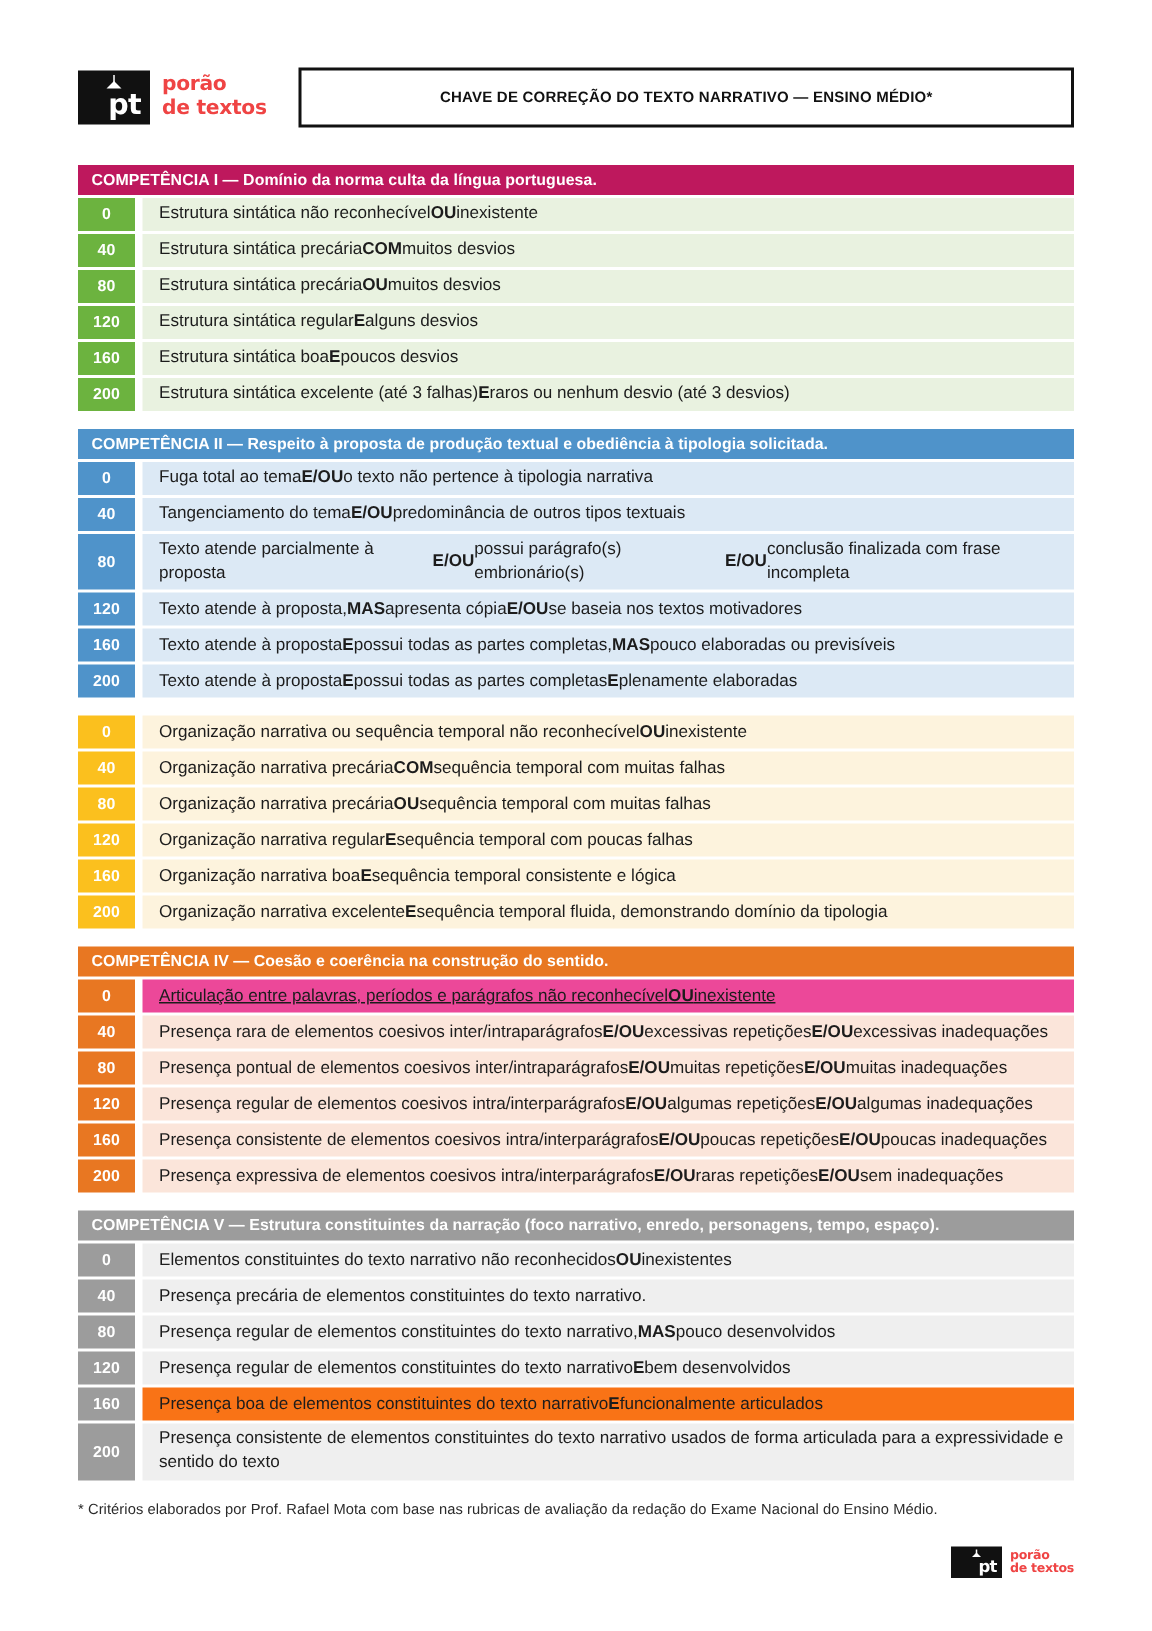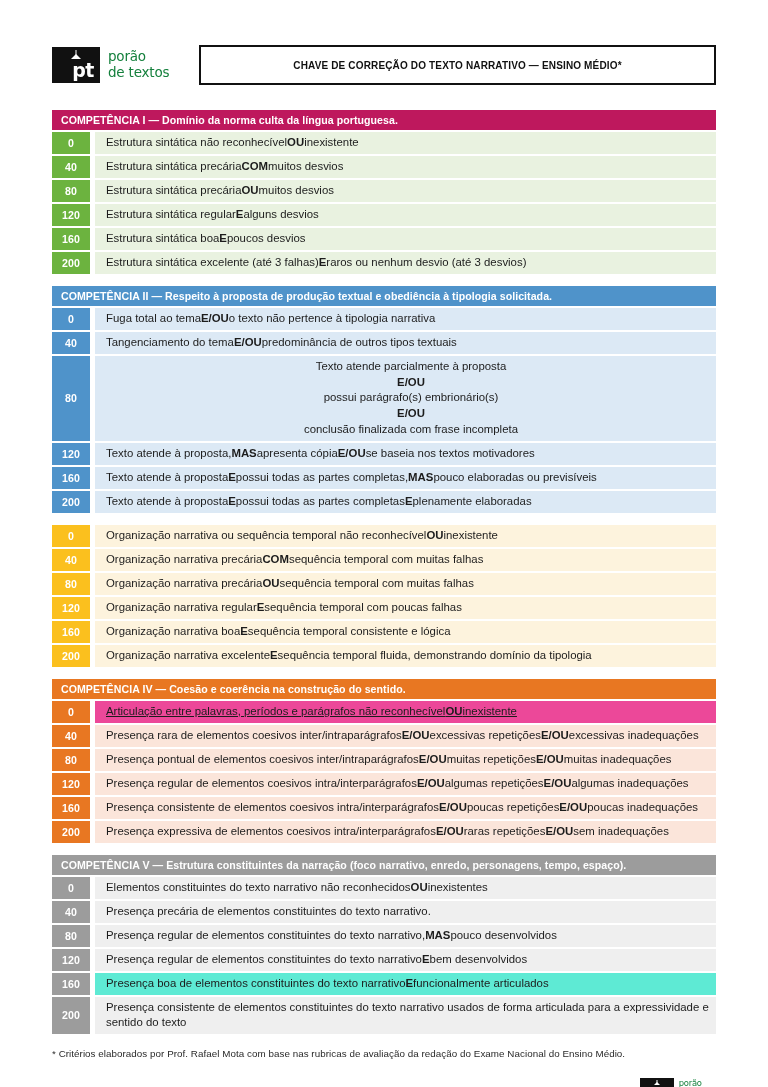--- a/index.html
+++ b/index.html
@@ -74,24 +74,24 @@
     font-family: "DejaVu Sans", sans-serif;
     font-weight: 700;
     font-size: 19px;
     line-height: 1;
     letter-spacing: -0.5px;
     margin-bottom: 3px;
   }
   .brand-words {
     margin-left: 8px;
     font-family: "DejaVu Sans", sans-serif;
-    font-weight: 400;
+    font-weight: 700;
     font-size: 13.5px;
     line-height: 1.18;
-    color: #15803d;
+    color: #ef4444;
     letter-spacing: -0.2px;
   }
   .title-box {
     flex: 1 1 auto;
     margin-left: 14px;
     border: 2px solid #111111;
     height: 40px;
     display: flex;
     align-items: center;
     justify-content: center;
@@ -249,21 +249,21 @@
           <div class="row">
             <div class="score" style="background: rgb(79, 147, 202);">0</div>
             <div class="desc" style="background: rgb(220, 233, 245);">Fuga total ao tema <b>E/OU</b> o texto não pertence à tipologia narrativa</div>
           </div>
           <div class="row">
             <div class="score" style="background: rgb(79, 147, 202);">40</div>
             <div class="desc" style="background: rgb(220, 233, 245);">Tangenciamento do tema <b>E/OU</b> predominância de outros tipos textuais</div>
           </div>
           <div class="row">
             <div class="score" style="background: rgb(79, 147, 202);">80</div>
-            <div class="desc" style="background: rgb(220, 233, 245); flex-direction: column;">Texto atende parcialmente à proposta <b>E/OU</b> possui parágrafo(s) embrionário(s) <b>E/OU</b> conclusão finalizada com frase incompleta</div>
+            <div class="desc" style="background: rgb(220, 233, 245);">Texto atende parcialmente à proposta <b>E/OU</b> possui parágrafo(s) embrionário(s) <b>E/OU</b> conclusão finalizada com frase incompleta</div>
           </div>
           <div class="row">
             <div class="score" style="background: rgb(79, 147, 202);">120</div>
             <div class="desc" style="background: rgb(220, 233, 245);">Texto atende à proposta, <b>MAS</b> apresenta cópia <b>E/OU</b> se baseia nos textos motivadores</div>
           </div>
           <div class="row">
             <div class="score" style="background: rgb(79, 147, 202);">160</div>
             <div class="desc" style="background: rgb(220, 233, 245);">Texto atende à proposta <b>E</b> possui todas as partes completas, <b>MAS</b> pouco elaboradas ou previsíveis</div>
           </div>
           <div class="row">
@@ -343,21 +343,21 @@
           <div class="row">
             <div class="score" style="background: rgb(156, 156, 156);">80</div>
             <div class="desc" style="background: rgb(239, 239, 239);">Presença regular de elementos constituintes do texto narrativo, <b>MAS</b> pouco desenvolvidos</div>
           </div>
           <div class="row">
             <div class="score" style="background: rgb(156, 156, 156);">120</div>
             <div class="desc" style="background: rgb(239, 239, 239);">Presença regular de elementos constituintes do texto narrativo <b>E</b> bem desenvolvidos</div>
           </div>
           <div class="row">
             <div class="score" style="background: rgb(156, 156, 156);">160</div>
-            <div class="desc" style="background: #5eead4;">Presença boa de elementos constituintes do texto narrativo <b>E</b> funcionalmente articulados</div>
+            <div class="desc" style="background: #f97316;">Presença boa de elementos constituintes do texto narrativo <b>E</b> funcionalmente articulados</div>
           </div>
           <div class="row">
             <div class="score" style="background: rgb(156, 156, 156);">200</div>
             <div class="desc" style="background: rgb(239, 239, 239);">Presença consistente de elementos constituintes do texto narrativo usados de forma articulada para a expressividade e sentido do texto</div>
           </div>
         </div>
       </div>
     </div>
 
   <div class="footnote">* Critérios elaborados por Prof. Rafael Mota com base nas rubricas de avaliação da redação do Exame Nacional do Ensino Médio.</div>

